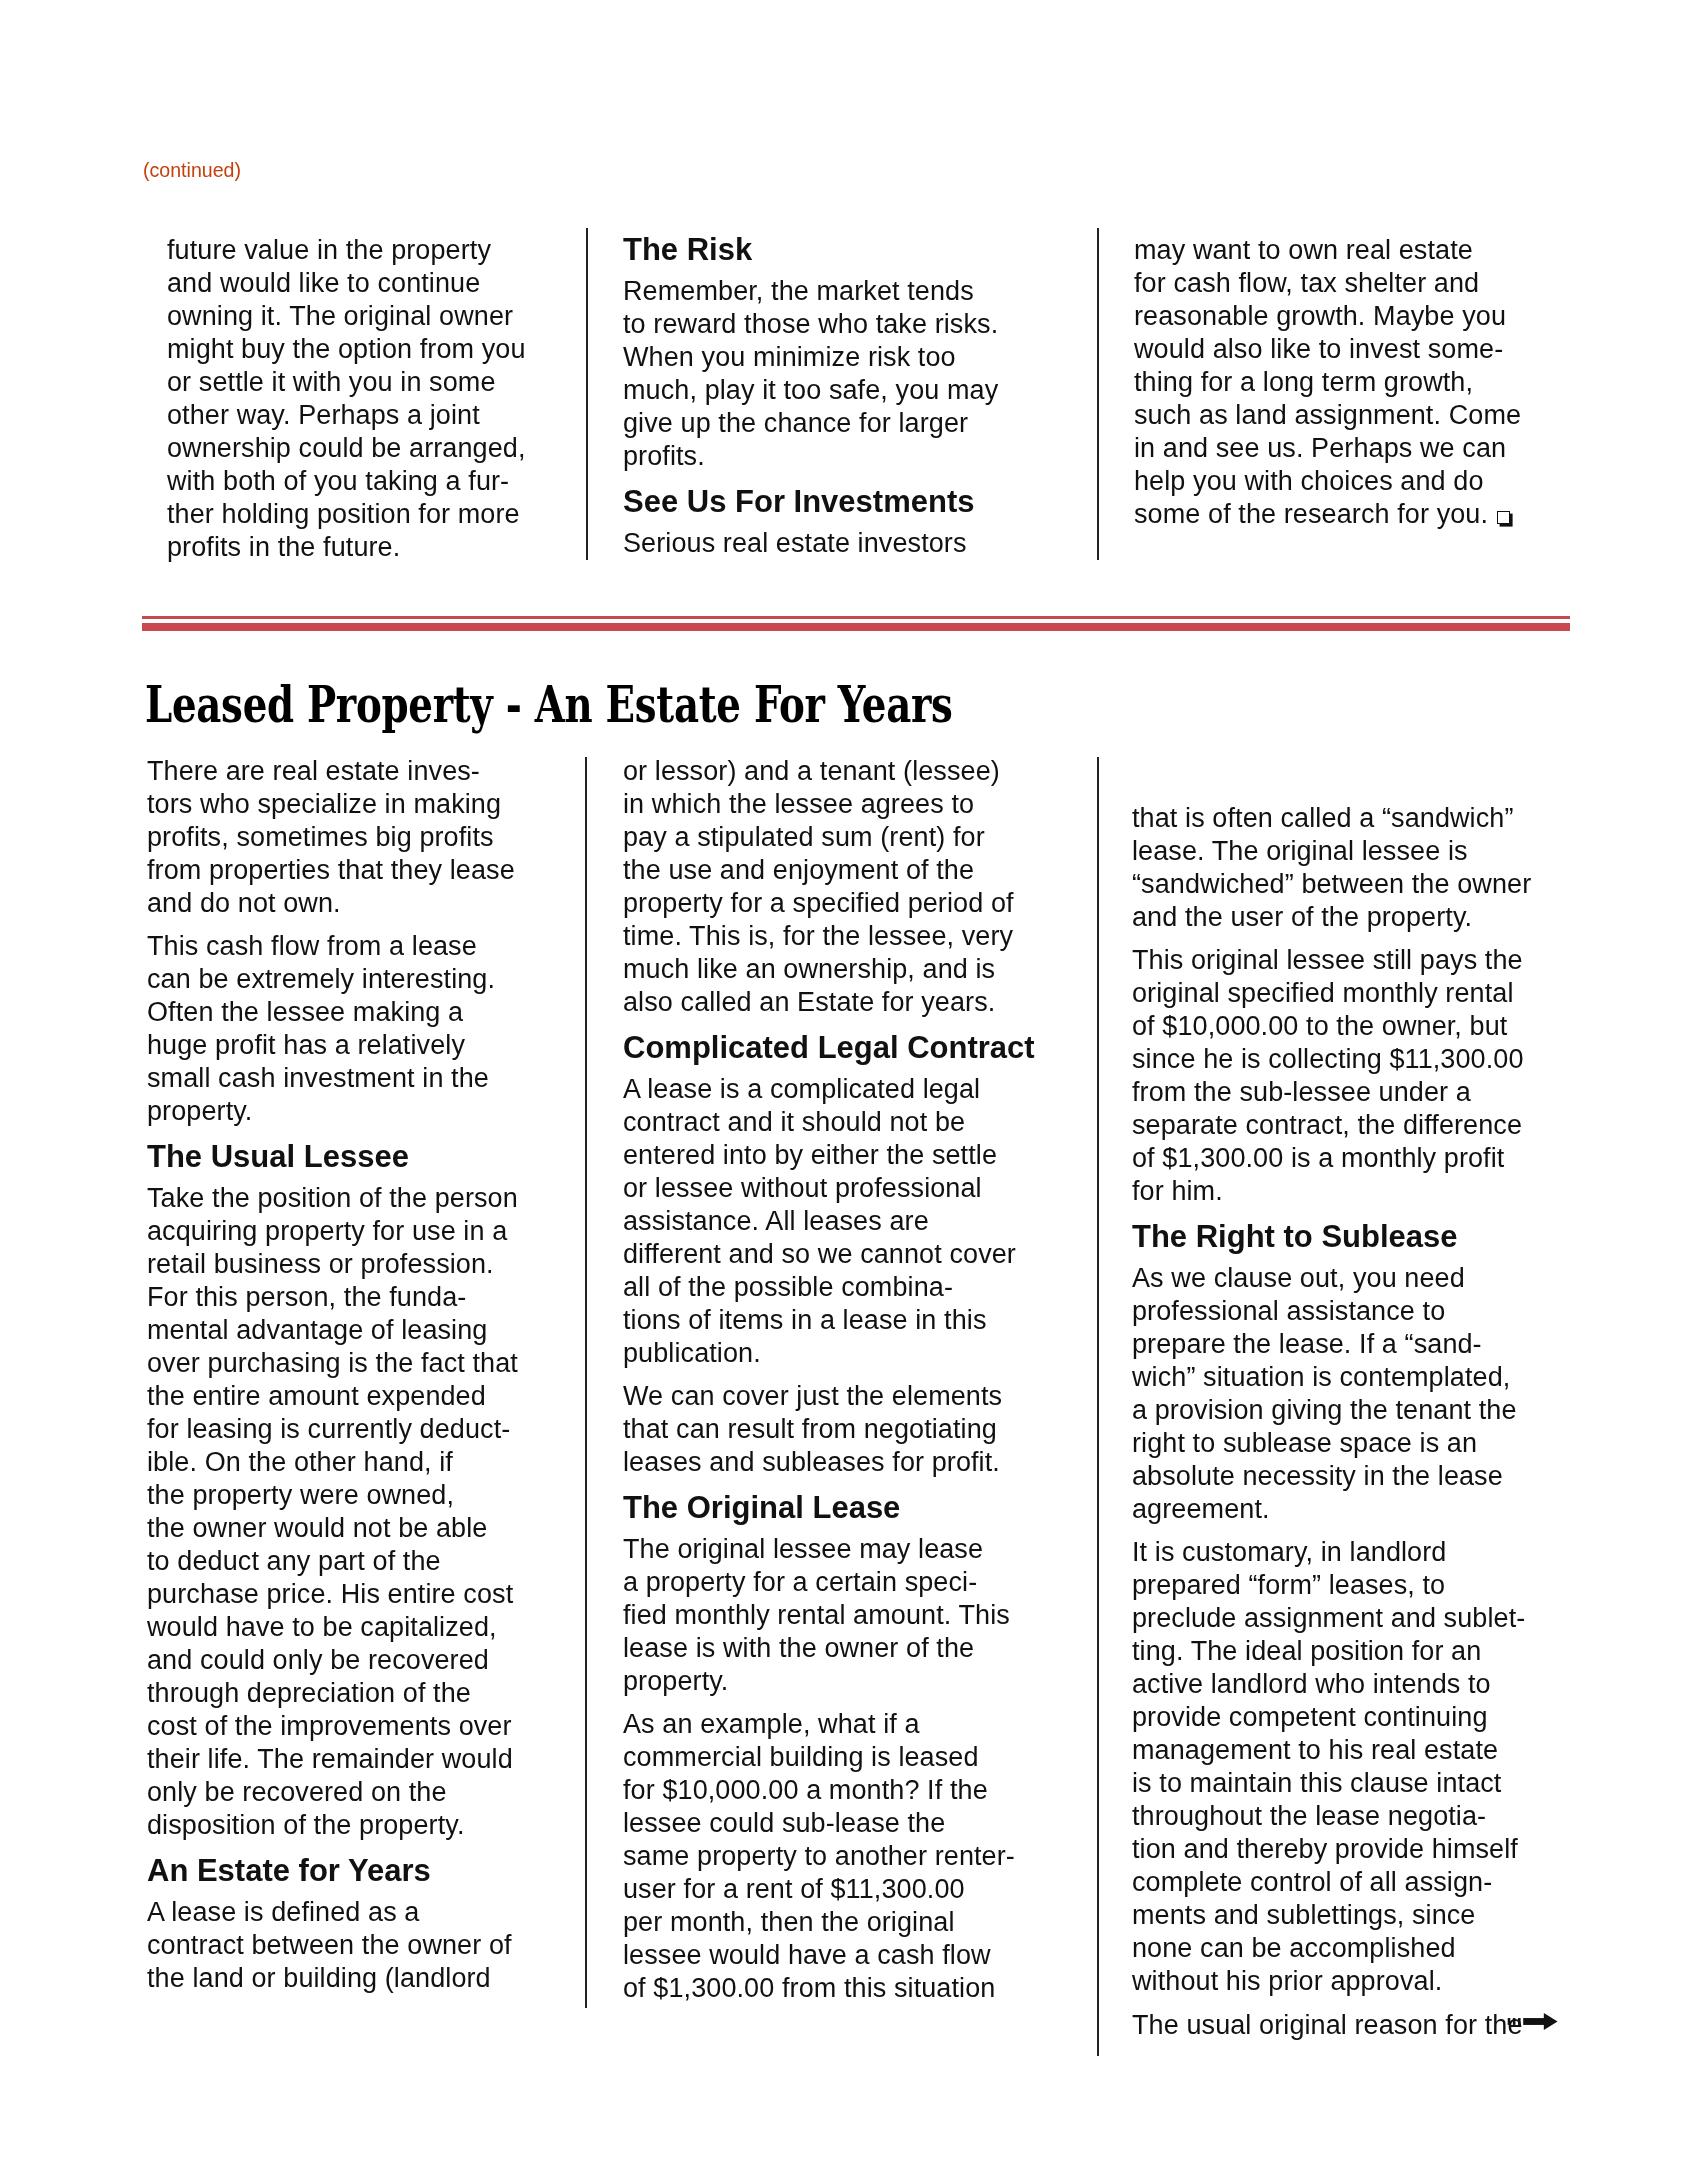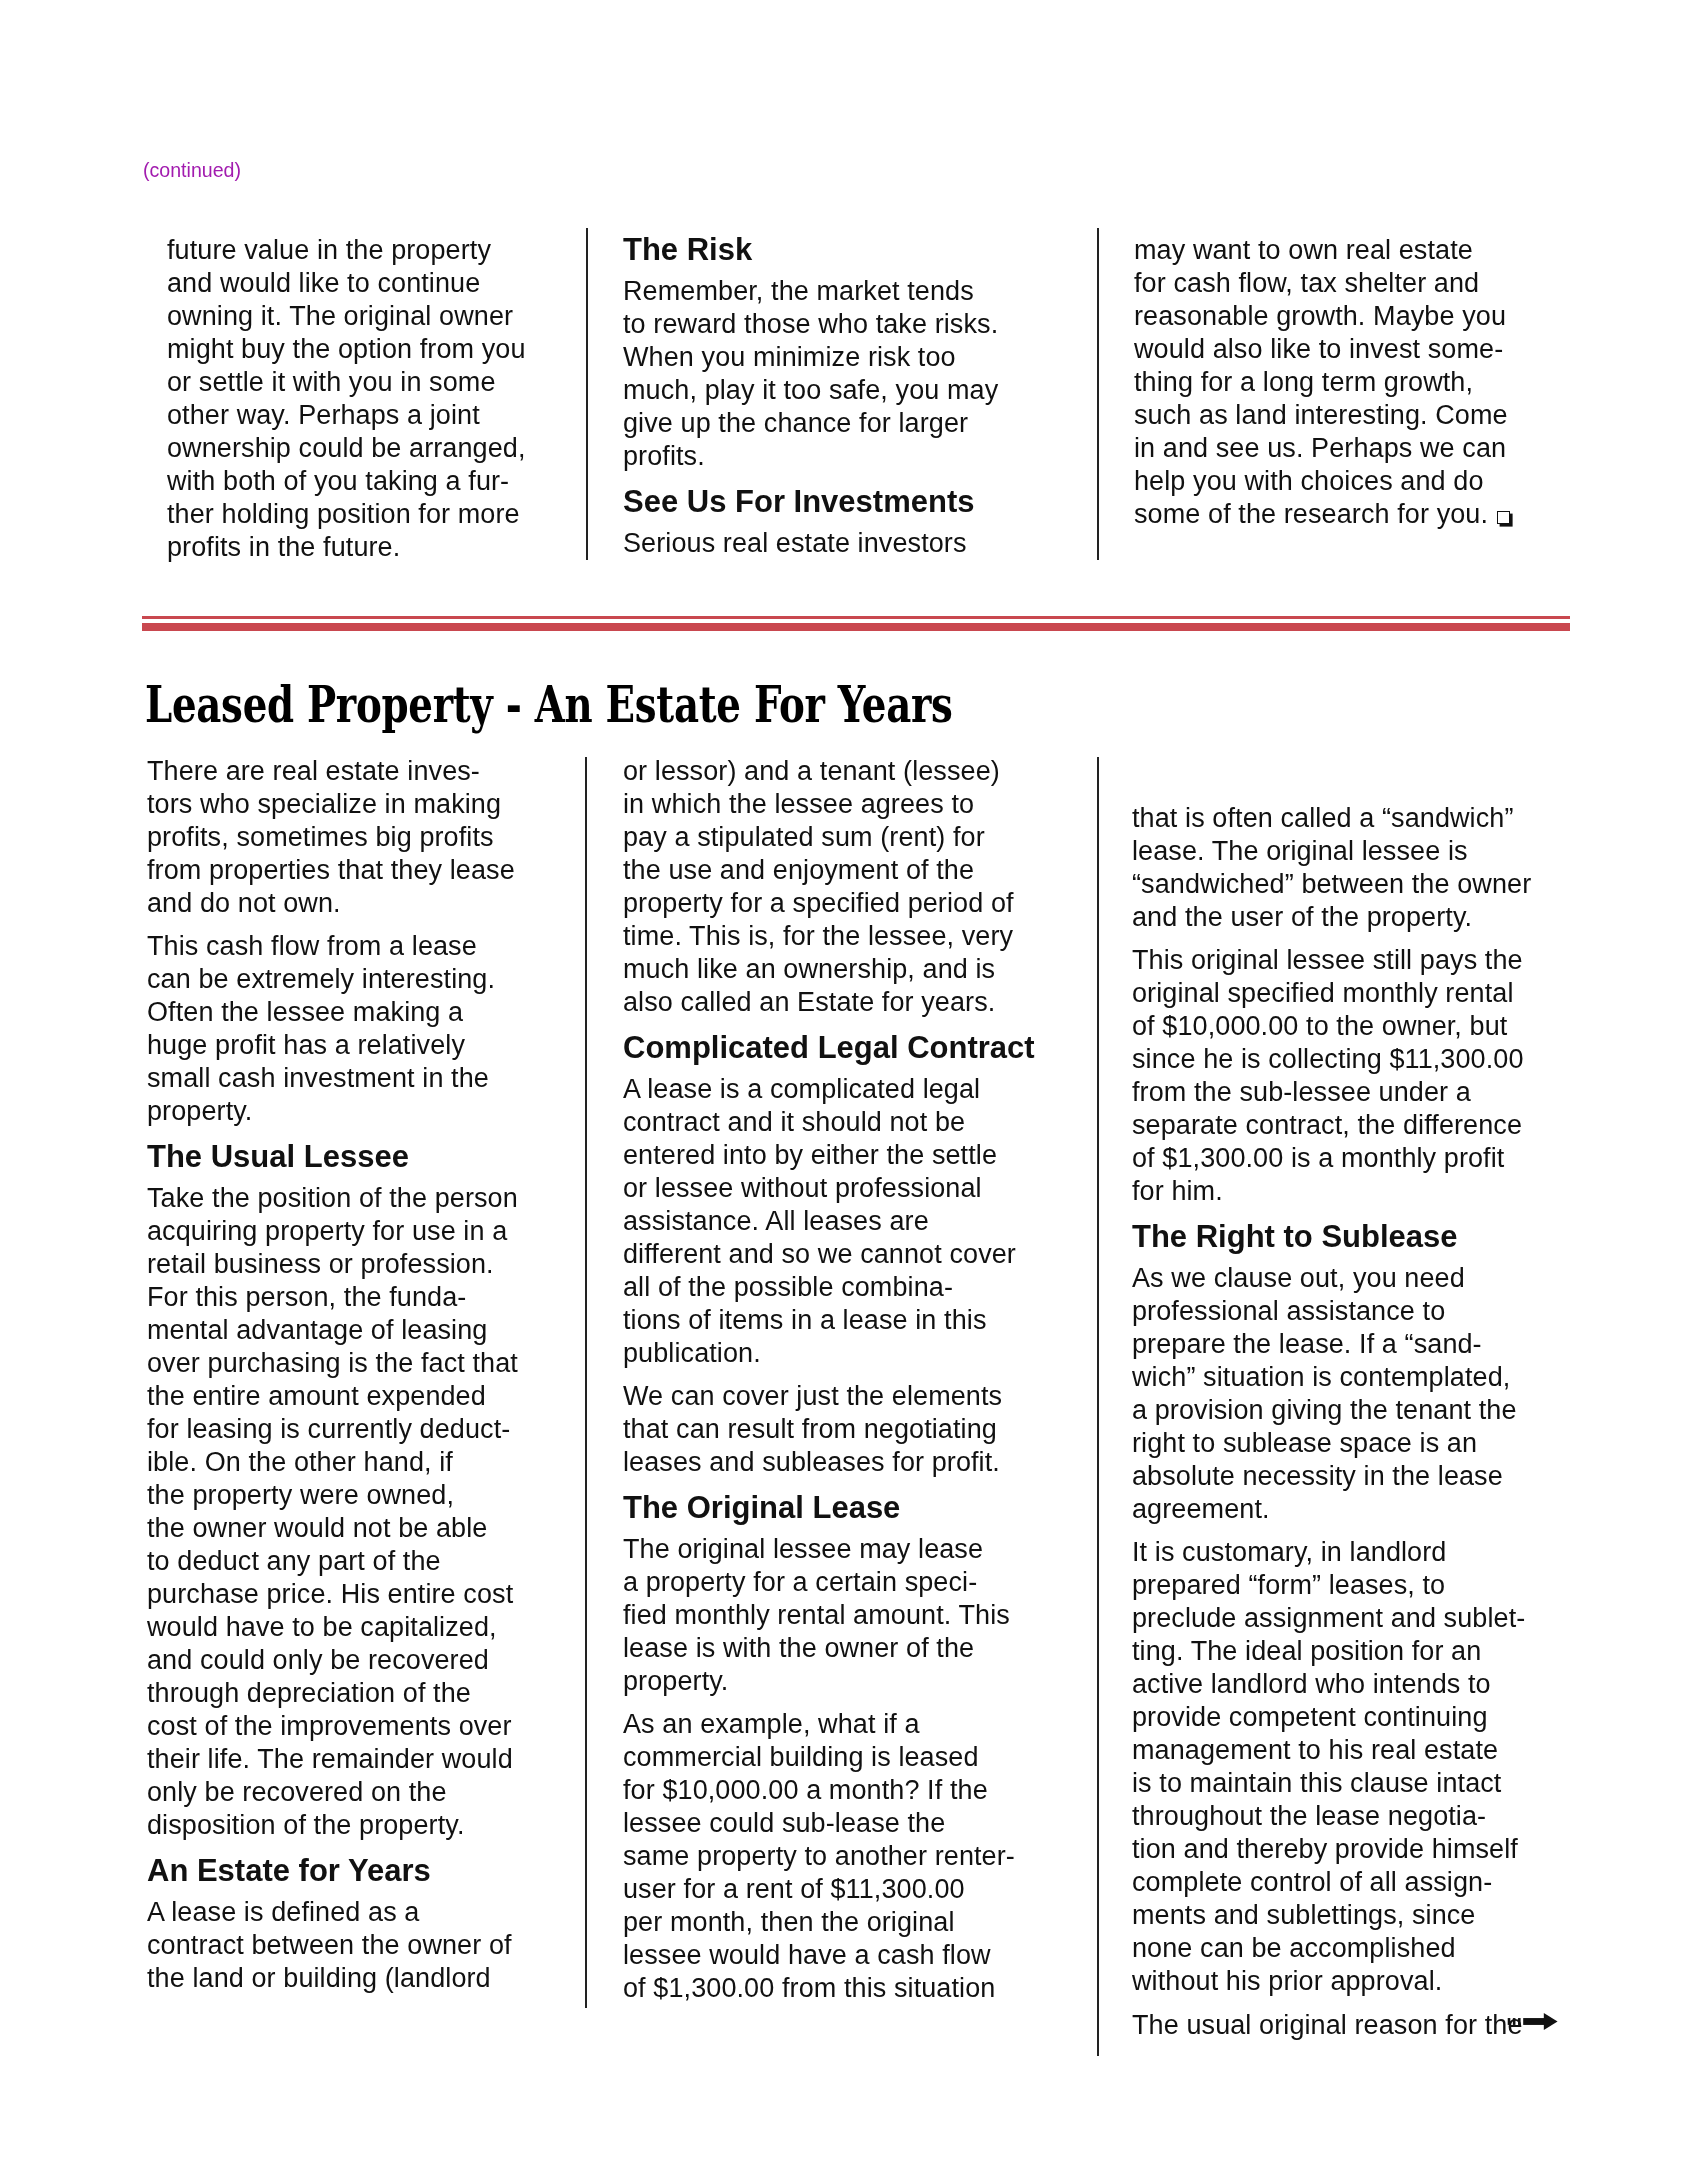--- a/index.html
+++ b/index.html
@@ -1,18 +1,18 @@
 <!DOCTYPE html>
 <html style="font-size:13.6px"><head>
 <meta charset="utf-8">
 <style>
   html, body { margin: 0; padding: 0; background: #ffffff; }
   body { width: 1685px; height: 2181px; position: relative; overflow: hidden;
          font-family: "Liberation Sans", sans-serif; color: #111; }
-  .continued { position: absolute; left: 143px; top: 158px; font-size: 19.6px; line-height: 24px; color: #a21caf; }
+  .continued { position: absolute; left: 143px; top: 158px; font-size: 19.6px; line-height: 24px; color: #c2410c; }
   .col { position: absolute; }
   .divider { position: absolute; width: 1.7px; background: #222; }
   .line { font-size: 27px; line-height: 33px; white-space: nowrap; letter-spacing: 0.1px; }
   .para { margin: 0 0 10.2px 0; }
   .heading { font-weight: bold; font-size: 31px; line-height: 37px; margin: 3.4px 0 6.8px 0; white-space: nowrap; }
   .rule-thin { position: absolute; left: 142px; width: 1428px; top: 616px; height: 2.6px; }
   .rule-thick { position: absolute; left: 142px; width: 1428px; top: 623px; height: 7.7px; }
   .title { position: absolute; left: 145px; top: 673px; font-family: "DejaVu Serif", serif; font-weight: bold;
            font-size: 51px; line-height: 63px; white-space: nowrap; transform: scaleX(0.76); transform-origin: left top;
            letter-spacing: -0.4px; color: #000; }
@@ -57,21 +57,21 @@
       </div>
     </div>
   <div class="divider" style="left: 1097px; top: 228px; height: 332px; background: rgb(34, 34, 34);"></div>
   <div class="col" id="top-col3" style="left:1134px; top:234px; width:443px;">
       <div class="para">
         <div class="line"><span>may want to own real estate</span></div>
         <div class="line"><span>for cash flow, tax shelter and</span></div>
         <div class="line"><span>reasonable growth. Maybe you</span></div>
         <div class="line"><span>would also like to invest some-</span></div>
         <div class="line"><span>thing for a long term growth,</span></div>
-        <div class="line"><span>such as land interesting. Come</span></div>
+        <div class="line"><span>such as land assignment. Come</span></div>
         <div class="line"><span>in and see us. Perhaps we can</span></div>
         <div class="line"><span>help you with choices and do</span></div>
         <div class="line"><span>some of the research for you.</span><span class="end-mark"></span></div>
       </div>
     </div>
 
   <div class="rule-thin" style="background: rgb(201, 72, 79);"></div>
   <div class="rule-thick" style="background: rgb(201, 72, 79);"></div>
 
   <div class="title">Leased Property - An Estate For Years</div>

